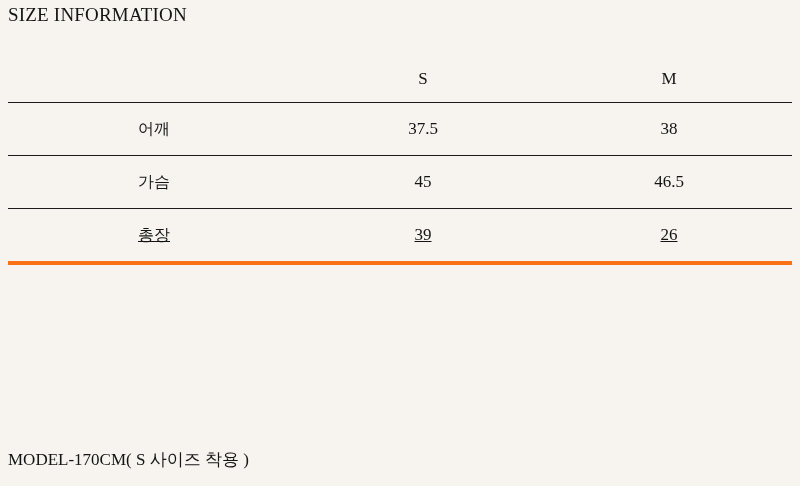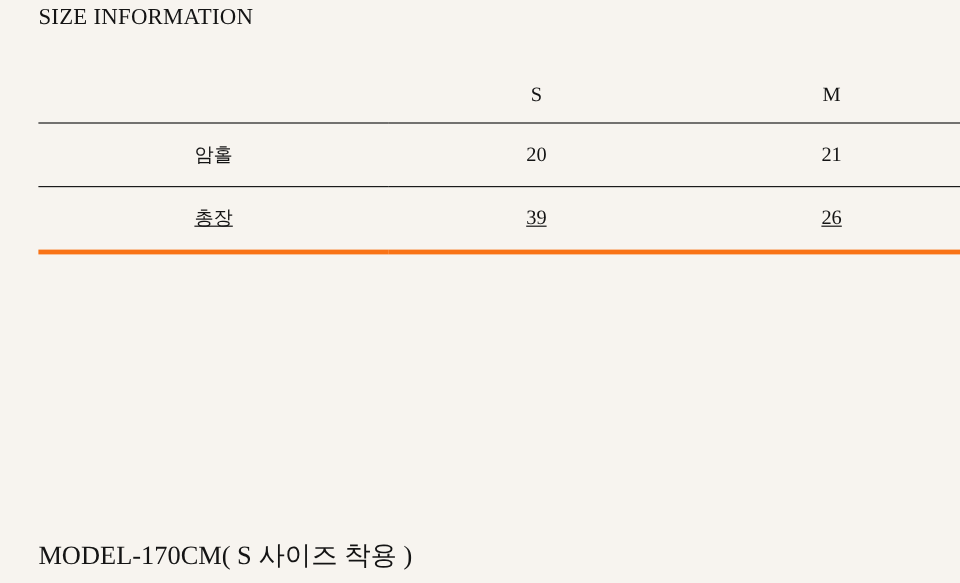--- a/index.html
+++ b/index.html
@@ -12,21 +12,20 @@
     background: #f7f4ef;
     font-family: "Liberation Serif", serif;
     color: #141414;
     overflow: hidden;
   }
   .page {
     position: relative;
     width: 723px;
     height: 486px;
     box-sizing: border-box;
-    margin-left: 24px;
   }
   .title {
     position: absolute;
     top: 4px;
     left: 8px;
     font-size: 19px;
     letter-spacing: 0.2px;
     font-family: "Liberation Serif", serif;
   }
   table.size-table {
@@ -74,21 +73,21 @@
     font-size: 17px;
   }
   .head-cell {
     font-family: "Liberation Serif", serif;
     font-size: 17px;
   }
   .footnote {
     position: absolute;
     left: 8px;
     top: 448px;
-    font-size: 22px;
+    font-size: 17px;
     font-family: "Liberation Serif", serif;
     text-align: center;
   }
 </style>
 </head>
 <body>
 
 <div class="page">
 
   <div class="title">SIZE INFORMATION</div>
@@ -96,23 +95,28 @@
   <table class="size-table">
     <thead>
       <tr>
         <th class="col-label head-cell"></th>
         <th class="col-s head-cell">S</th>
         <th class="col-m head-cell">M</th>
       </tr>
     </thead>
     <tbody>
       <tr>
-        <td class="col-label label-cell">암홀</td>
-        <td class="col-s value-cell">20</td>
-        <td class="col-m value-cell">21</td>
+        <td class="col-label label-cell">어깨</td>
+        <td class="col-s value-cell">37.5</td>
+        <td class="col-m value-cell">38</td>
+      </tr>
+      <tr>
+        <td class="col-label label-cell">가슴</td>
+        <td class="col-s value-cell">45</td>
+        <td class="col-m value-cell">46.5</td>
       </tr>
       <tr>
         <td class="col-label label-cell">총장</td>
         <td class="col-s value-cell">39</td>
         <td class="col-m value-cell">26</td>
       </tr>
     </tbody>
   </table>
 
   <div class="footnote">MODEL-170CM( S 사이즈 착용 )</div>

